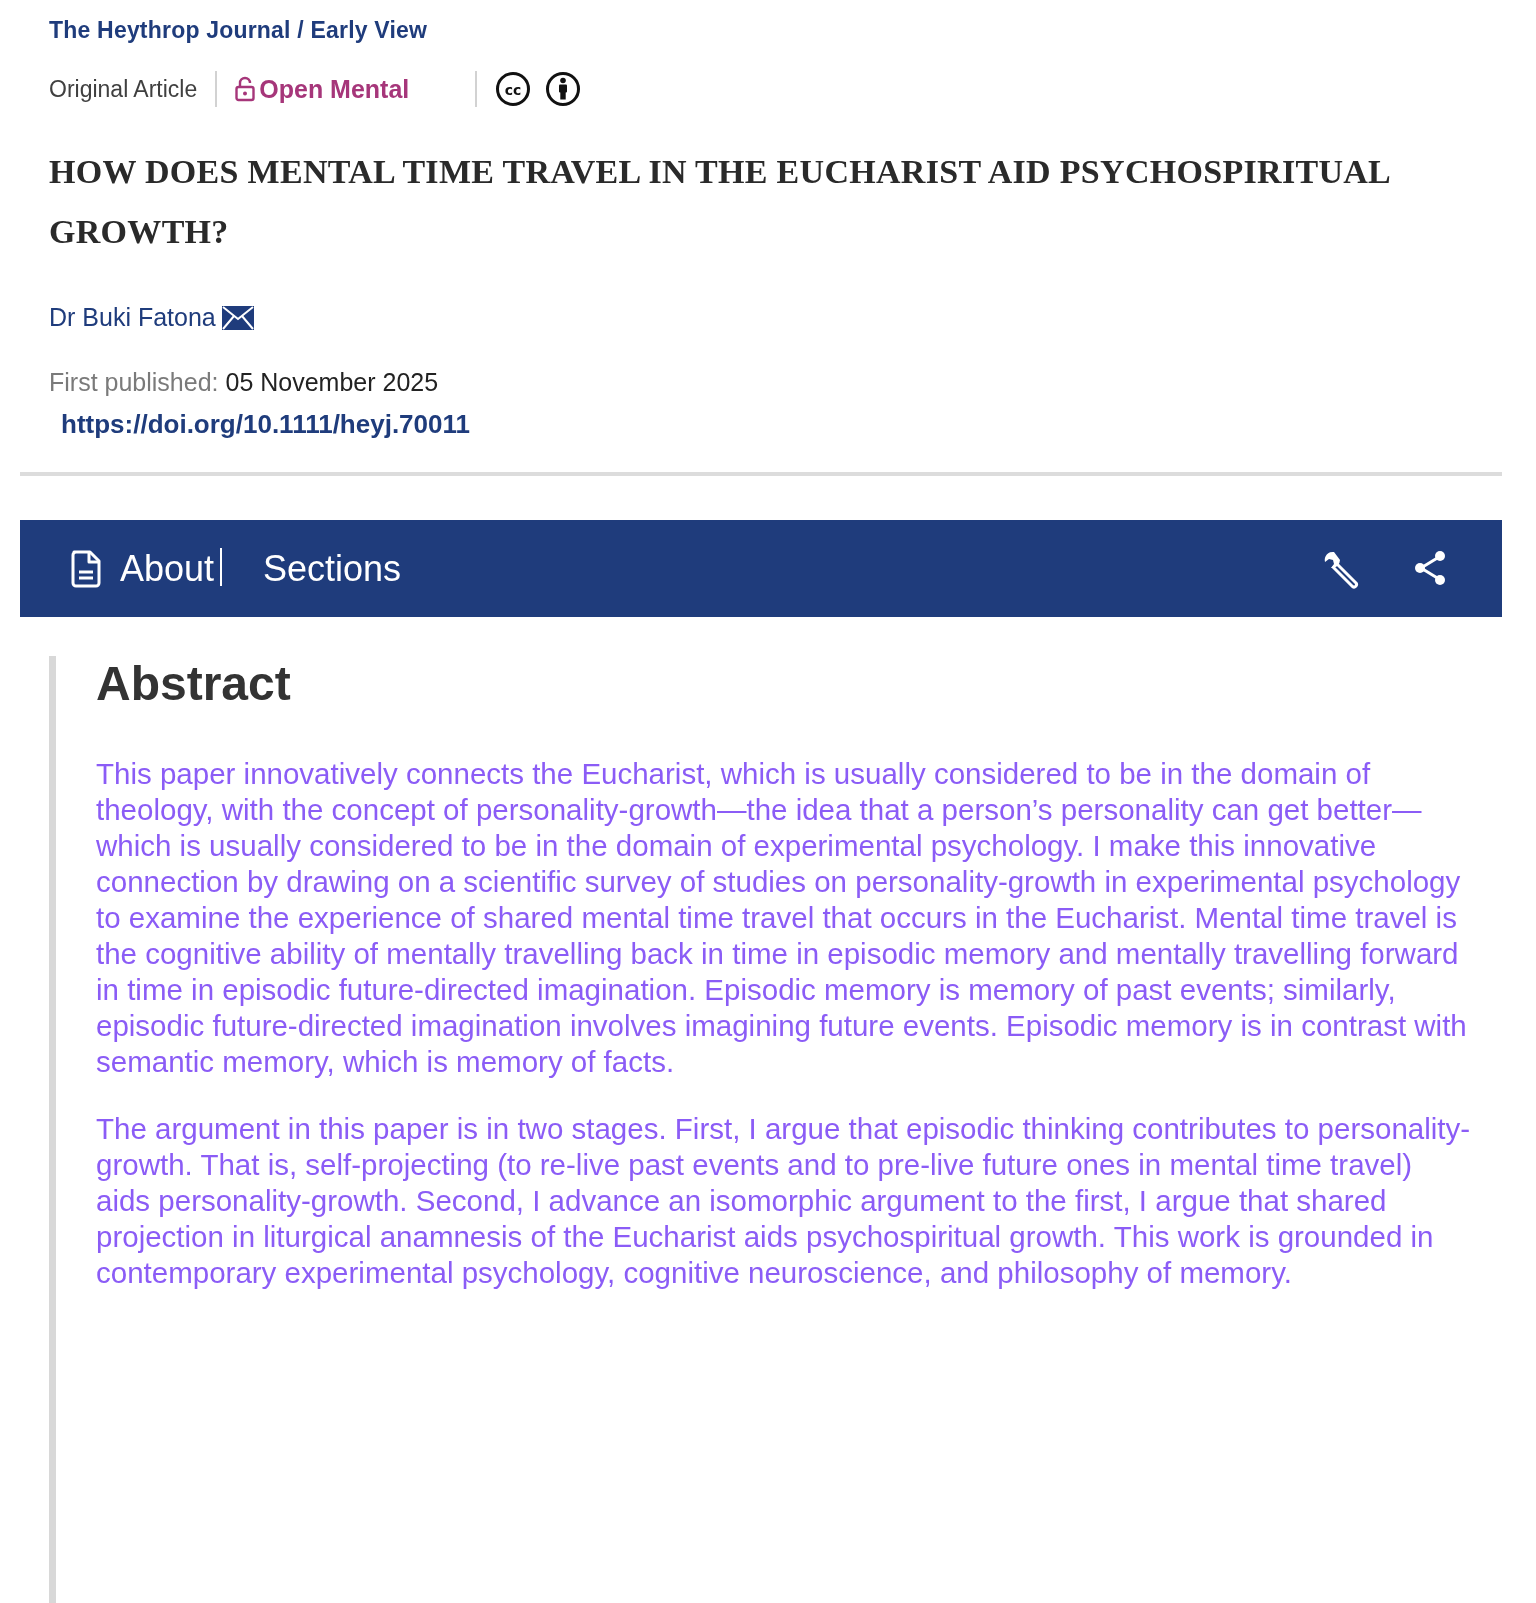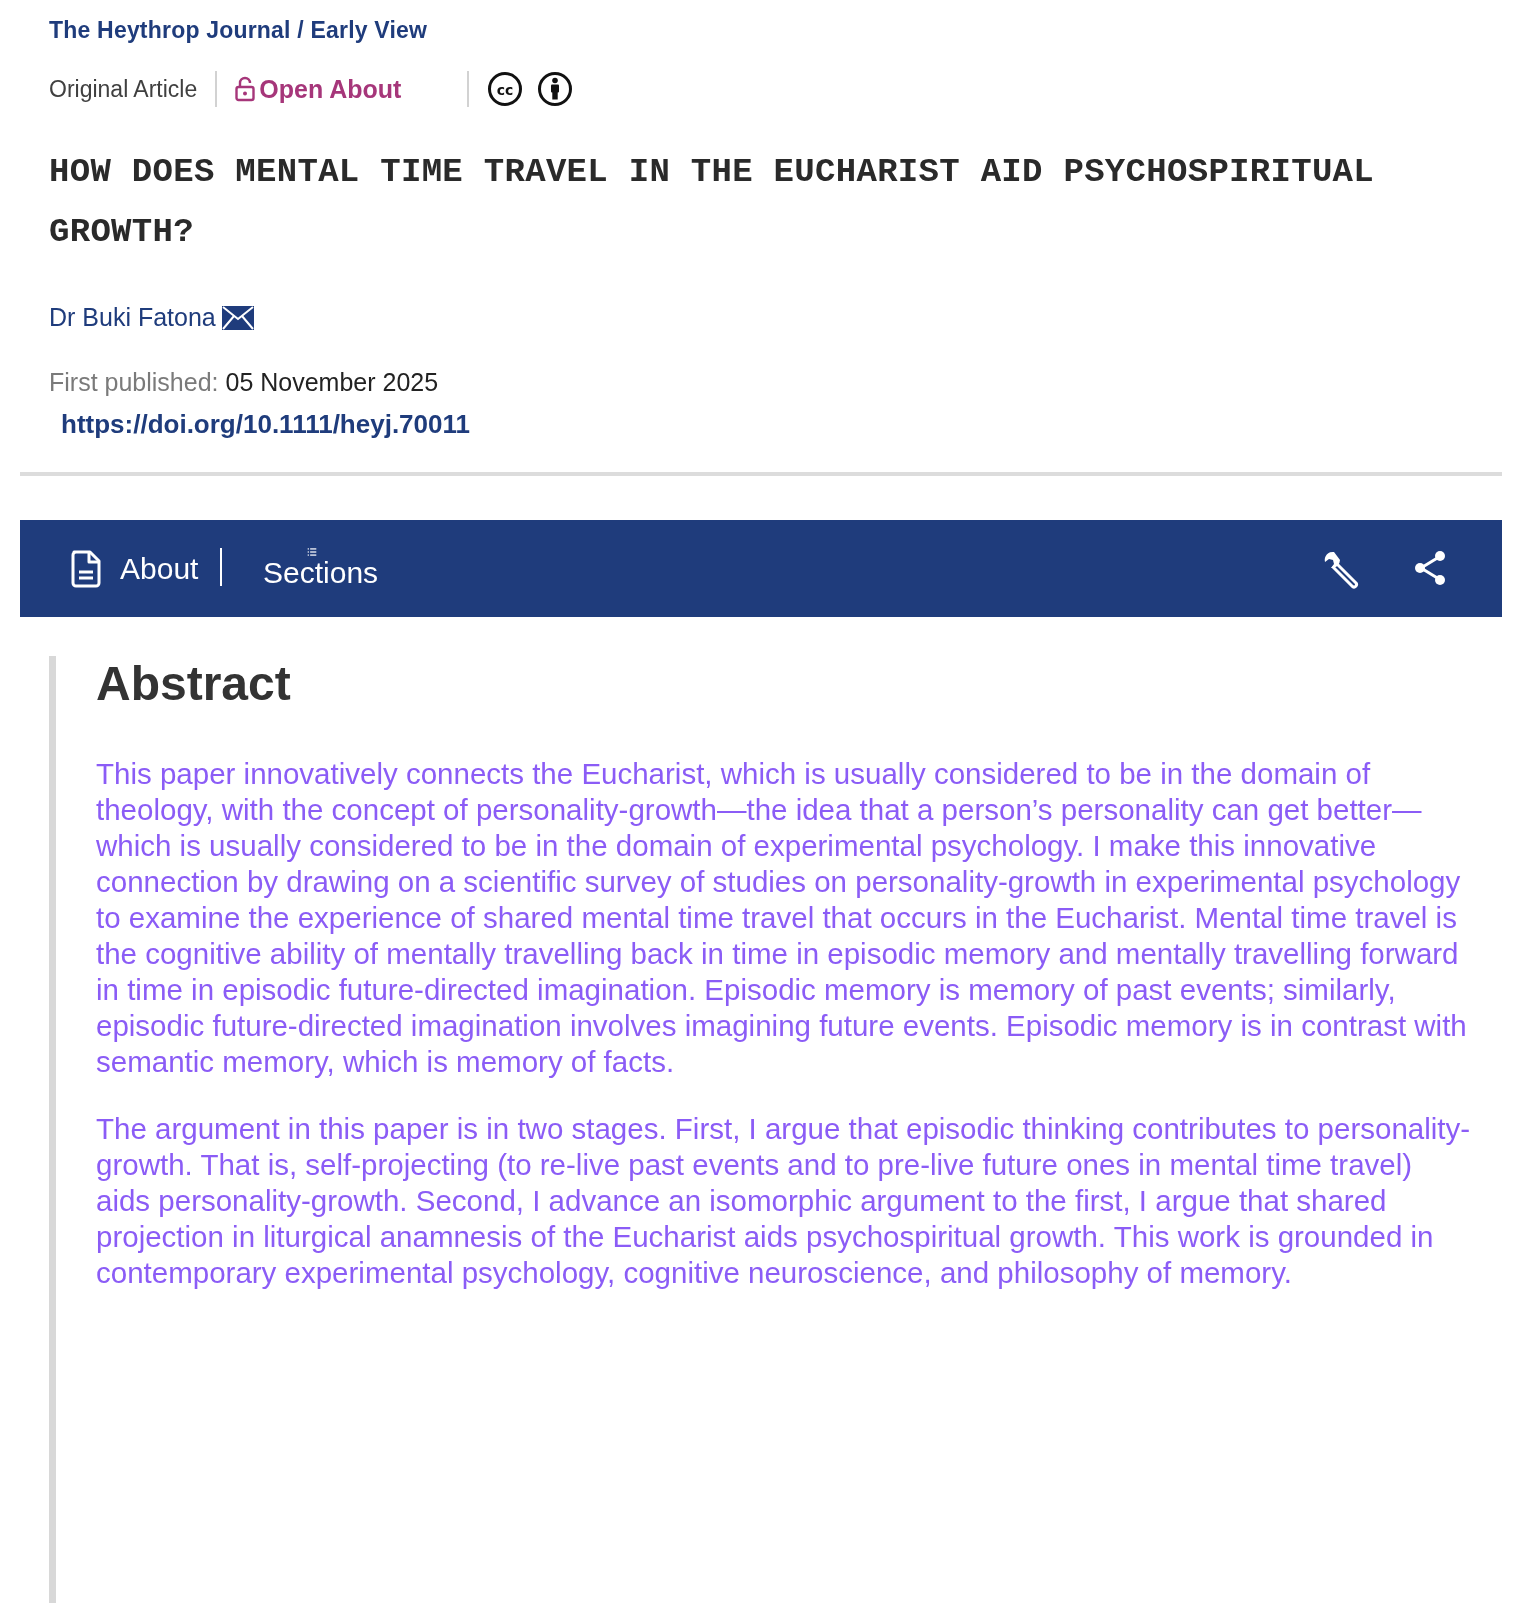--- a/index.html
+++ b/index.html
@@ -28,21 +28,21 @@
     .open-access {
       display: flex; align-items: center; color: #a6367a;
       font-size: 25px; font-weight: bold; font-family: "Liberation Sans", sans-serif;
     }
     .open-access svg { margin-right: 4px; }
     .spacer-oa { width: 48px; }
     .license-icons { display: flex; align-items: center; gap: 14px; }
     .title {
       position: absolute; top: 142px; left: 0; width: 1400px;
       font-size: 34px; line-height: 60px; font-weight: bold; color: #2a2a2a;
-      font-family: Liberation Mono, monospace; margin: 0;
+      font-family: Liberation Serif, serif; margin: 0;
       letter-spacing: 0.3px;
     }
     .author {
       position: absolute; top: 303px; left: 0;
       display: flex; align-items: center;
       font-size: 25px; color: #1f3c7c; font-family: "Liberation Sans", sans-serif;
       white-space: nowrap;
     }
     .author a { color: #1f3c7c; text-decoration: none; }
     .author svg { margin-left: 6px; }
@@ -59,21 +59,21 @@
     }
     .hr-divider { position: absolute; left: 20px; top: 472px; width: 1482px; height: 4px; background: #dcdcdc; }
     .navbar {
       position: absolute; left: 20px; top: 520px; width: 1482px; height: 97px;
       background: #1f3c7c; color: #fff;
     }
     .nav-about {
       position: absolute; left: 50px; top: 28px; height: 42px;
       display: flex; align-items: center; cursor: pointer;
     }
-    .nav-label { font-size: 30px; font-family: "Liberation Sans", sans-serif; color: #fff; margin-left: 18px; }
+    .nav-label { font-size: 36px; font-family: "Liberation Sans", sans-serif; color: #fff; margin-left: 18px; }
     .nav-sep { position: absolute; left: 200px; top: 28px; width: 2px; height: 38px; background: #fff; }
     .nav-sections {
       position: absolute; left: 225px; top: 28px; height: 42px;
       display: flex; align-items: center; cursor: pointer; flex-direction: column;
     }
     .nav-sections .nav-label { margin-left: 18px; }
     .nav-tools { position: absolute; left: 1300px; top: 28px; cursor: pointer; }
     .nav-share { position: absolute; left: 1393px; top: 30px; cursor: pointer; }
     .abstract {
       position: absolute; left: 49px; top: 656px; width: 1440px; height: 960px;
@@ -99,21 +99,21 @@
 
   <div class="meta-row">
     <span class="article-type">Original Article</span>
     <span class="vsep"></span>
     <span class="open-access">
       <svg width="20" height="26" viewBox="0 0 20 26">
         <path d="M5 11 V7 a5 5 0 0 1 10 0" fill="none" stroke="#a6367a" stroke-width="2.4"></path>
         <rect x="1.5" y="11" width="17" height="13" rx="2" fill="none" stroke="#a6367a" stroke-width="2.4"></rect>
         <circle cx="10" cy="17.5" r="2" fill="#a6367a"></circle>
       </svg>
-      <span>Open About</span>
+      <span>Open Mental</span>
     </span>
     <span class="spacer-oa"></span>
     <span class="vsep"></span>
     <span class="license-icons">
       <svg width="36" height="36" viewBox="0 0 36 36">
         <circle cx="18" cy="18" r="15.5" fill="#fff" stroke="#111" stroke-width="3"></circle>
         <text x="18" y="23.5" text-anchor="middle" font-size="14" font-weight="bold" font-family="DejaVu Sans, sans-serif" fill="#111">cc</text>
       </svg>
       <svg width="36" height="36" viewBox="0 0 36 36">
         <circle cx="18" cy="18" r="15.5" fill="#fff" stroke="#111" stroke-width="3"></circle>

